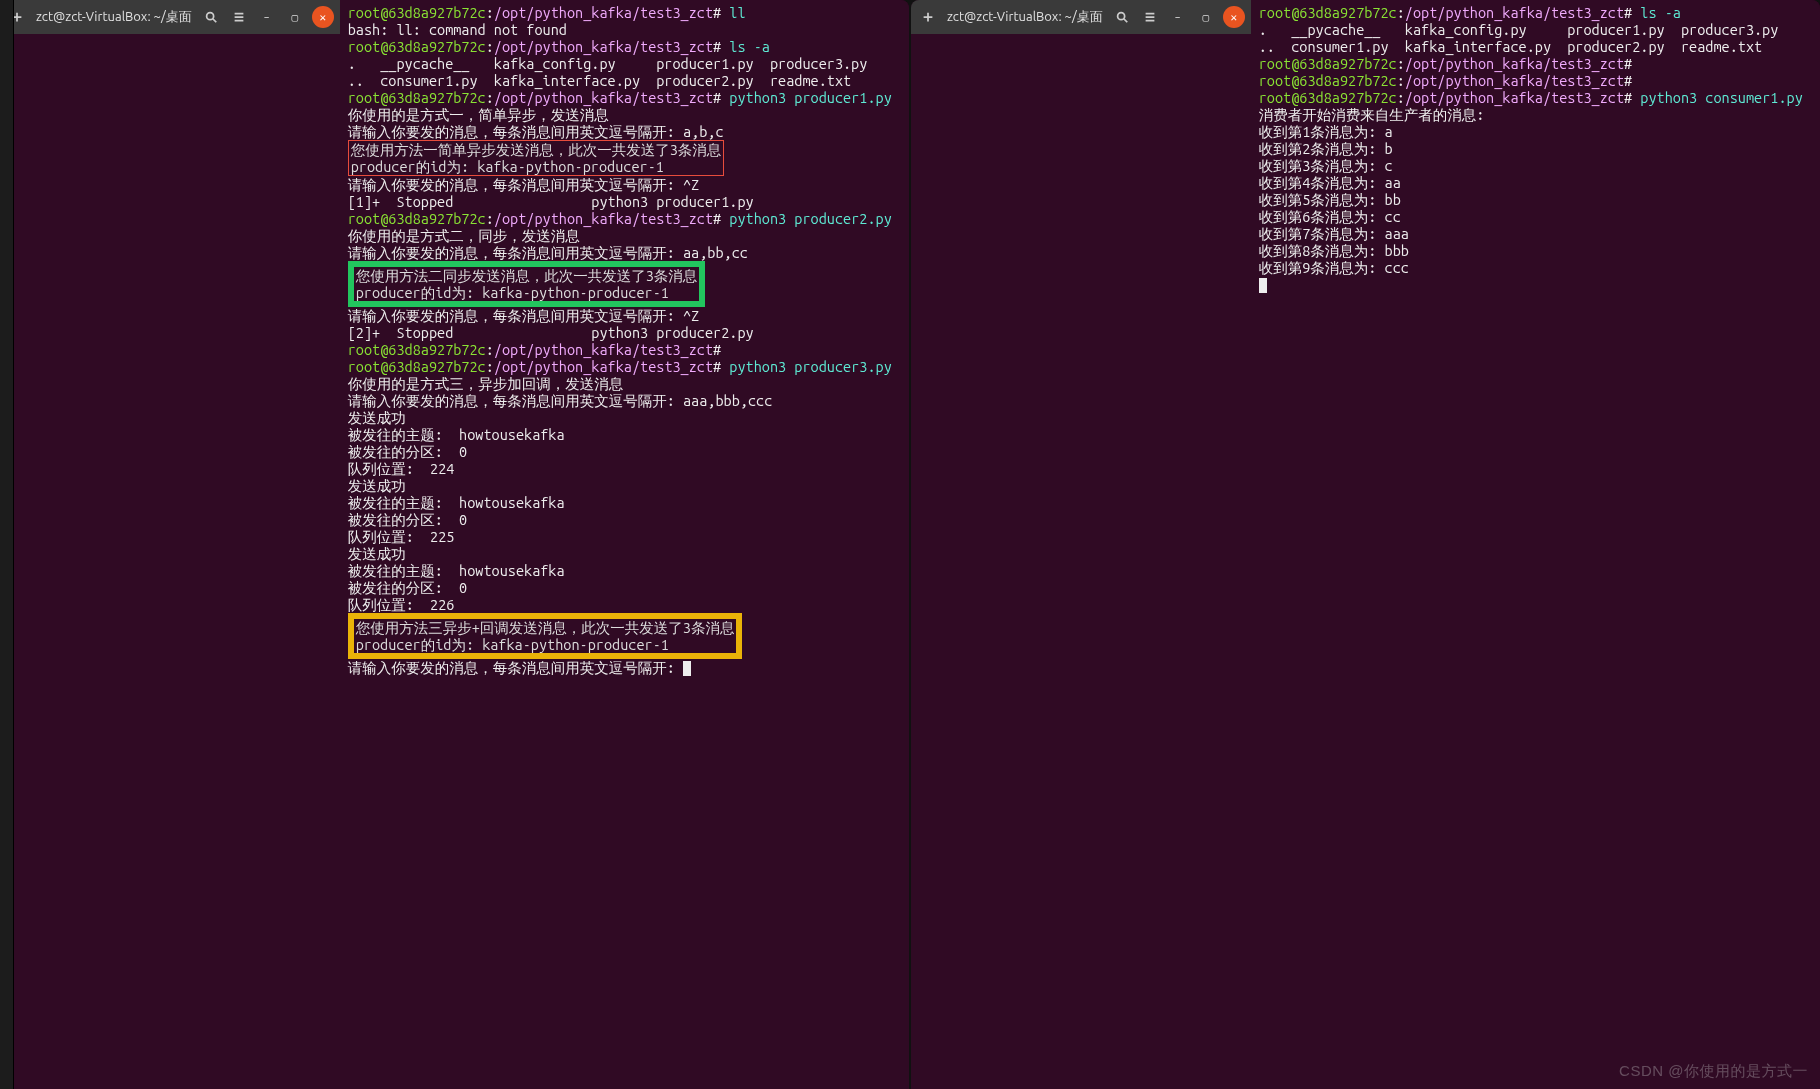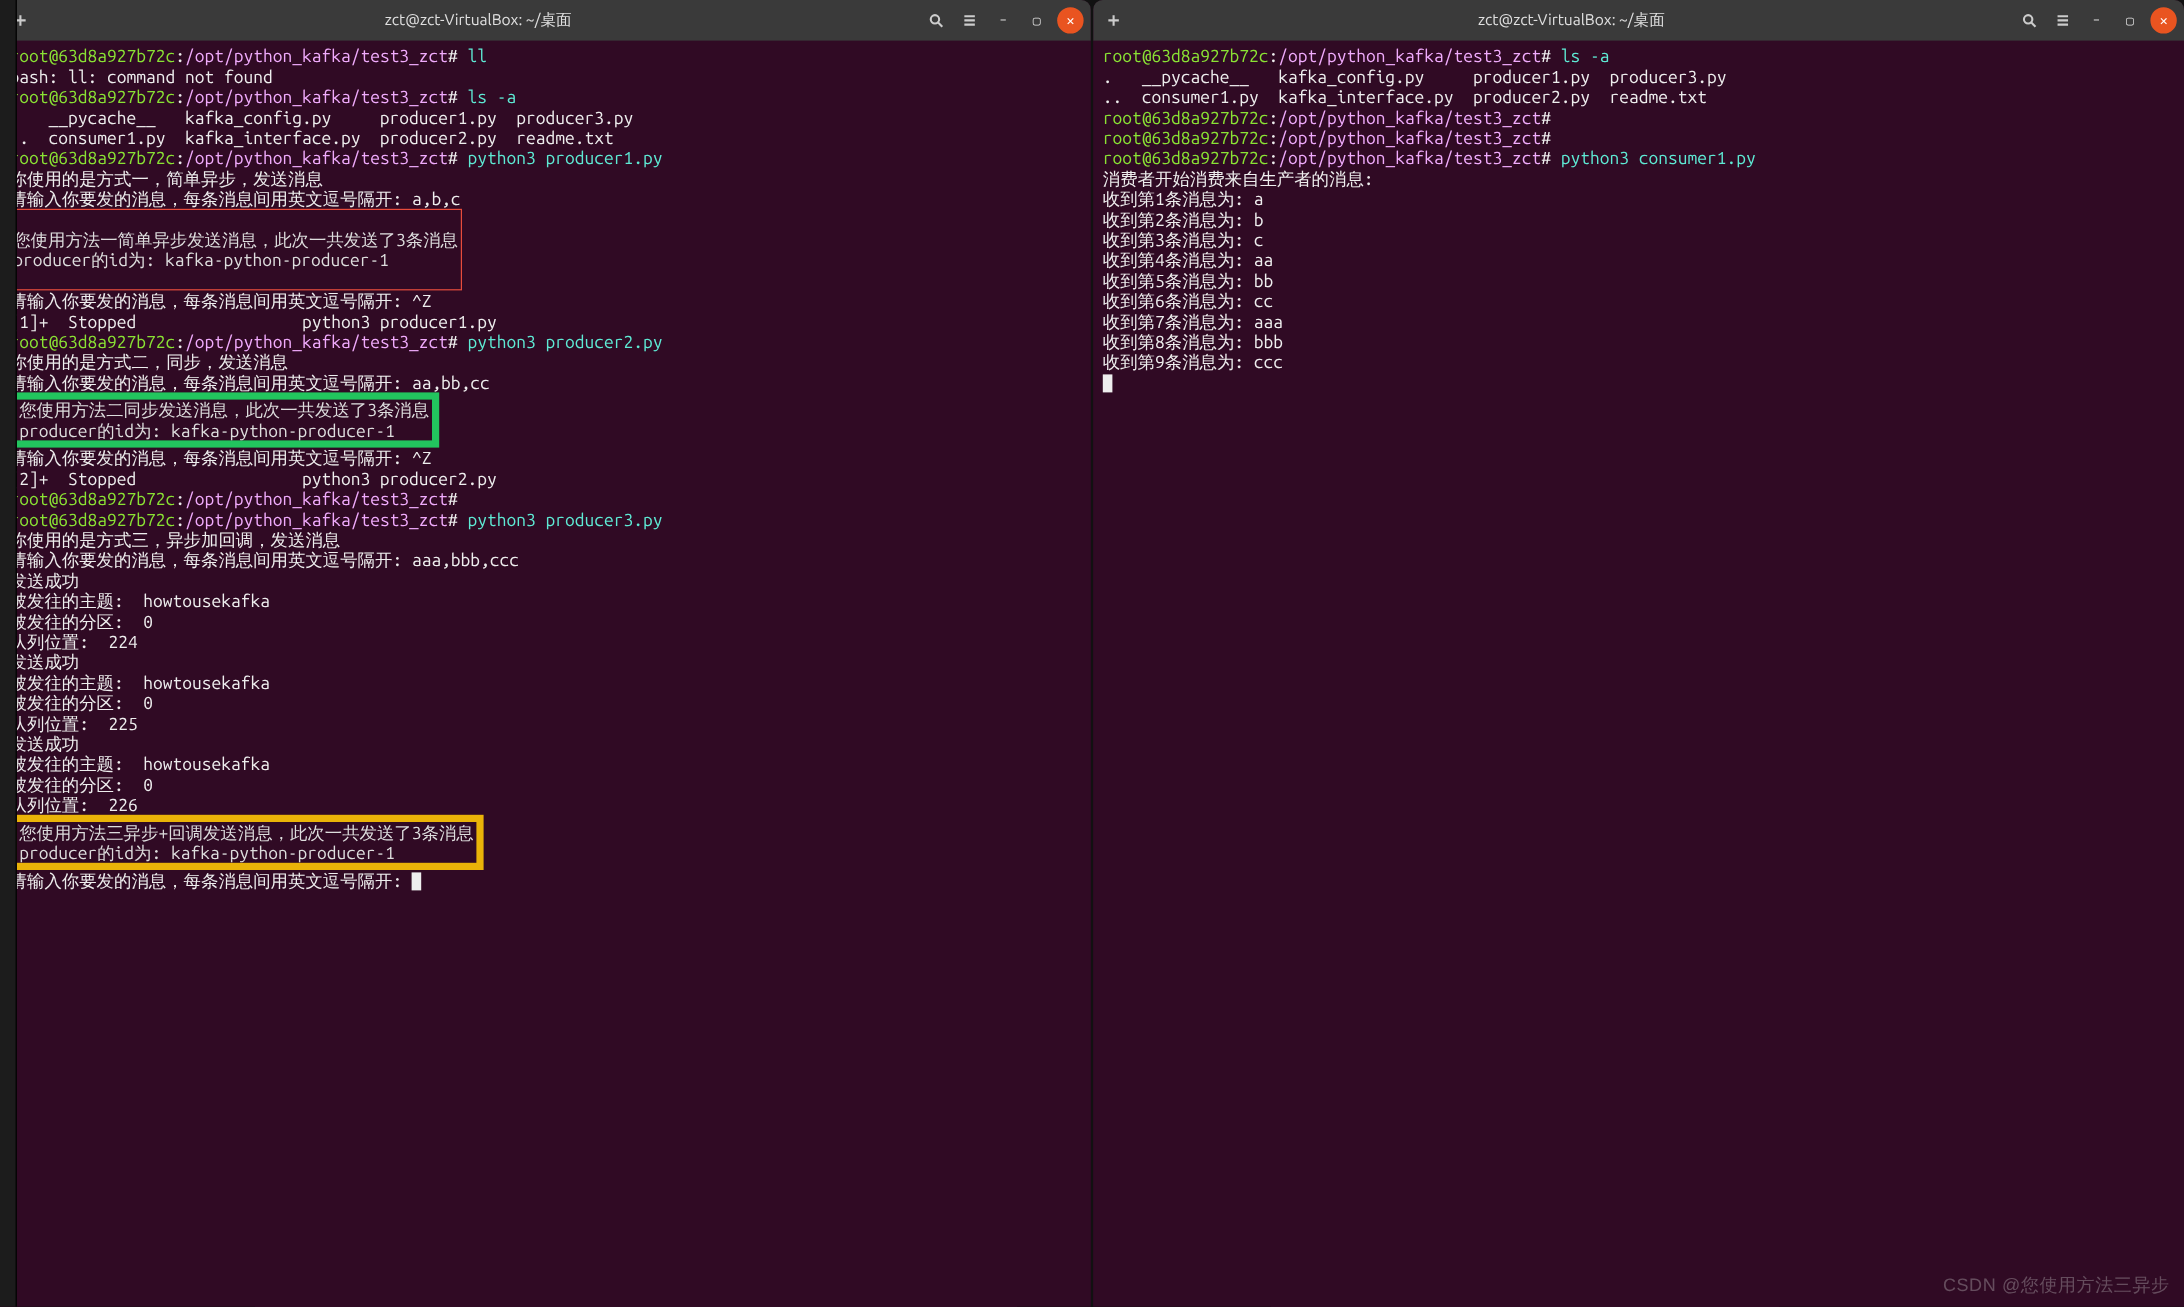--- a/index.html
+++ b/index.html
@@ -1,34 +1,34 @@
 <!DOCTYPE html>
 <html><head>
 <meta charset="utf-8">
 <style>
 * { margin:0; padding:0; box-sizing:border-box; }
 body { background:#111; font-family:"Ubuntu Mono","DejaVu Sans Mono",monospace; font-size:15px; color:#ddd; width:1820px; height:1089px; overflow:hidden; position:relative; }
 .desktop { display:flex; width:100%; height:100%; gap:2px; }
-.term-window { flex:1; display:flex; flex-direction:column; background:#300a24; border-radius:8px 8px 0 0; overflow:hidden; }
+.term-window { flex:1; display:flex; background:#300a24; border-radius:8px 8px 0 0; overflow:hidden; }
 .titlebar { display:flex; align-items:center; height:34px; background:#3a3a3a; padding:0 6px; gap:8px; }
 .tb-left { display:flex; gap:6px; }
 .tb-btn { width:22px; height:22px; border-radius:4px; display:flex; align-items:center; justify-content:center; color:#ccc; font-size:13px; }
 .tb-title { flex:1; text-align:center; color:#e0e0e0; font-family:"Ubuntu",sans-serif; font-size:13px; }
 .tb-right { display:flex; gap:6px; align-items:center; }
 .win-btn { width:22px; height:22px; border-radius:50%; display:flex; align-items:center; justify-content:center; color:#ddd; font-size:11px; }
 .win-close { background:#e95420; color:#fff; }
 .term-body { flex:1; padding:4px 8px; background:#300a24; line-height:17px; white-space:pre; overflow:hidden; font-size:14.5px; }
 .prompt-path { color:#8ae234; }
 .prompt-path .host { color:#8ae234; }
 .prompt-path .colon { color:#eee; }
 .prompt-path .path { color:#f0abfc; }
 .prompt-path .hash { color:#eee; }
 .cmd { color:#5eead4; }
 .out { color:#eee; }
-.box-red { border:1px solid #e74c3c; display:inline-block; padding:16px 2px; }
+.box-red { border:1px solid #e74c3c; display:inline-block; padding:0 2px; }
 .box-green { border:6px solid #22c55e; display:inline-block; padding:0 2px; }
 .box-blue { border:6px solid #eab308; display:inline-block; padding:0 2px; }
 .cursor-block { display:inline-block; width:8px; height:15px; background:#eee; vertical-align:text-bottom; }
 .sidebar-sliver { position:absolute; left:0; top:0; width:14px; height:100%; background:#1c1c1c; border-right:1px solid #000; }
 .watermark { position:absolute; right:12px; bottom:8px; color:rgba(200,200,200,.35); font-family:sans-serif; font-size:15px; letter-spacing:.5px; }
 svg.icon { width:14px; height:14px; stroke:#ccc; fill:none; stroke-width:2; }
 </style>
 </head>
 <body>
 
@@ -91,13 +91,13 @@
         <div class="win-btn">–</div>
         <div class="win-btn">▢</div>
         <div class="win-btn win-close">✕</div>
       </div>
     </div>
     <div class="term-body" id="term-right"><div><span class="prompt-path"><span class="host">root@63d8a927b72c</span><span class="colon">:</span><span class="path">/opt/python_kafka/test3_zct</span><span class="hash">#</span></span> <span class="cmd">ls -a</span></div><div><span class="out">.   __pycache__   kafka_config.py     producer1.py  producer3.py</span></div><div><span class="out">..  consumer1.py  kafka_interface.py  producer2.py  readme.txt</span></div><div><span class="prompt-path"><span class="host">root@63d8a927b72c</span><span class="colon">:</span><span class="path">/opt/python_kafka/test3_zct</span><span class="hash">#</span></span> <span class="cmd"></span></div><div><span class="prompt-path"><span class="host">root@63d8a927b72c</span><span class="colon">:</span><span class="path">/opt/python_kafka/test3_zct</span><span class="hash">#</span></span> <span class="cmd"></span></div><div><span class="prompt-path"><span class="host">root@63d8a927b72c</span><span class="colon">:</span><span class="path">/opt/python_kafka/test3_zct</span><span class="hash">#</span></span> <span class="cmd">python3 consumer1.py</span></div><div><span class="out">消费者开始消费来自生产者的消息:</span></div><div><span class="out">收到第1条消息为: a</span></div><div><span class="out">收到第2条消息为: b</span></div><div><span class="out">收到第3条消息为: c</span></div><div><span class="out">收到第4条消息为: aa</span></div><div><span class="out">收到第5条消息为: bb</span></div><div><span class="out">收到第6条消息为: cc</span></div><div><span class="out">收到第7条消息为: aaa</span></div><div><span class="out">收到第8条消息为: bbb</span></div><div><span class="out">收到第9条消息为: ccc</span></div><div><span class="out"></span><span class="cursor-block"></span></div></div>
   </div>
 
 </div>
 
-<div class="watermark">CSDN @您使用方法三异步</div>
+<div class="watermark">CSDN @你使用的是方式一</div>
 
 </body></html>

